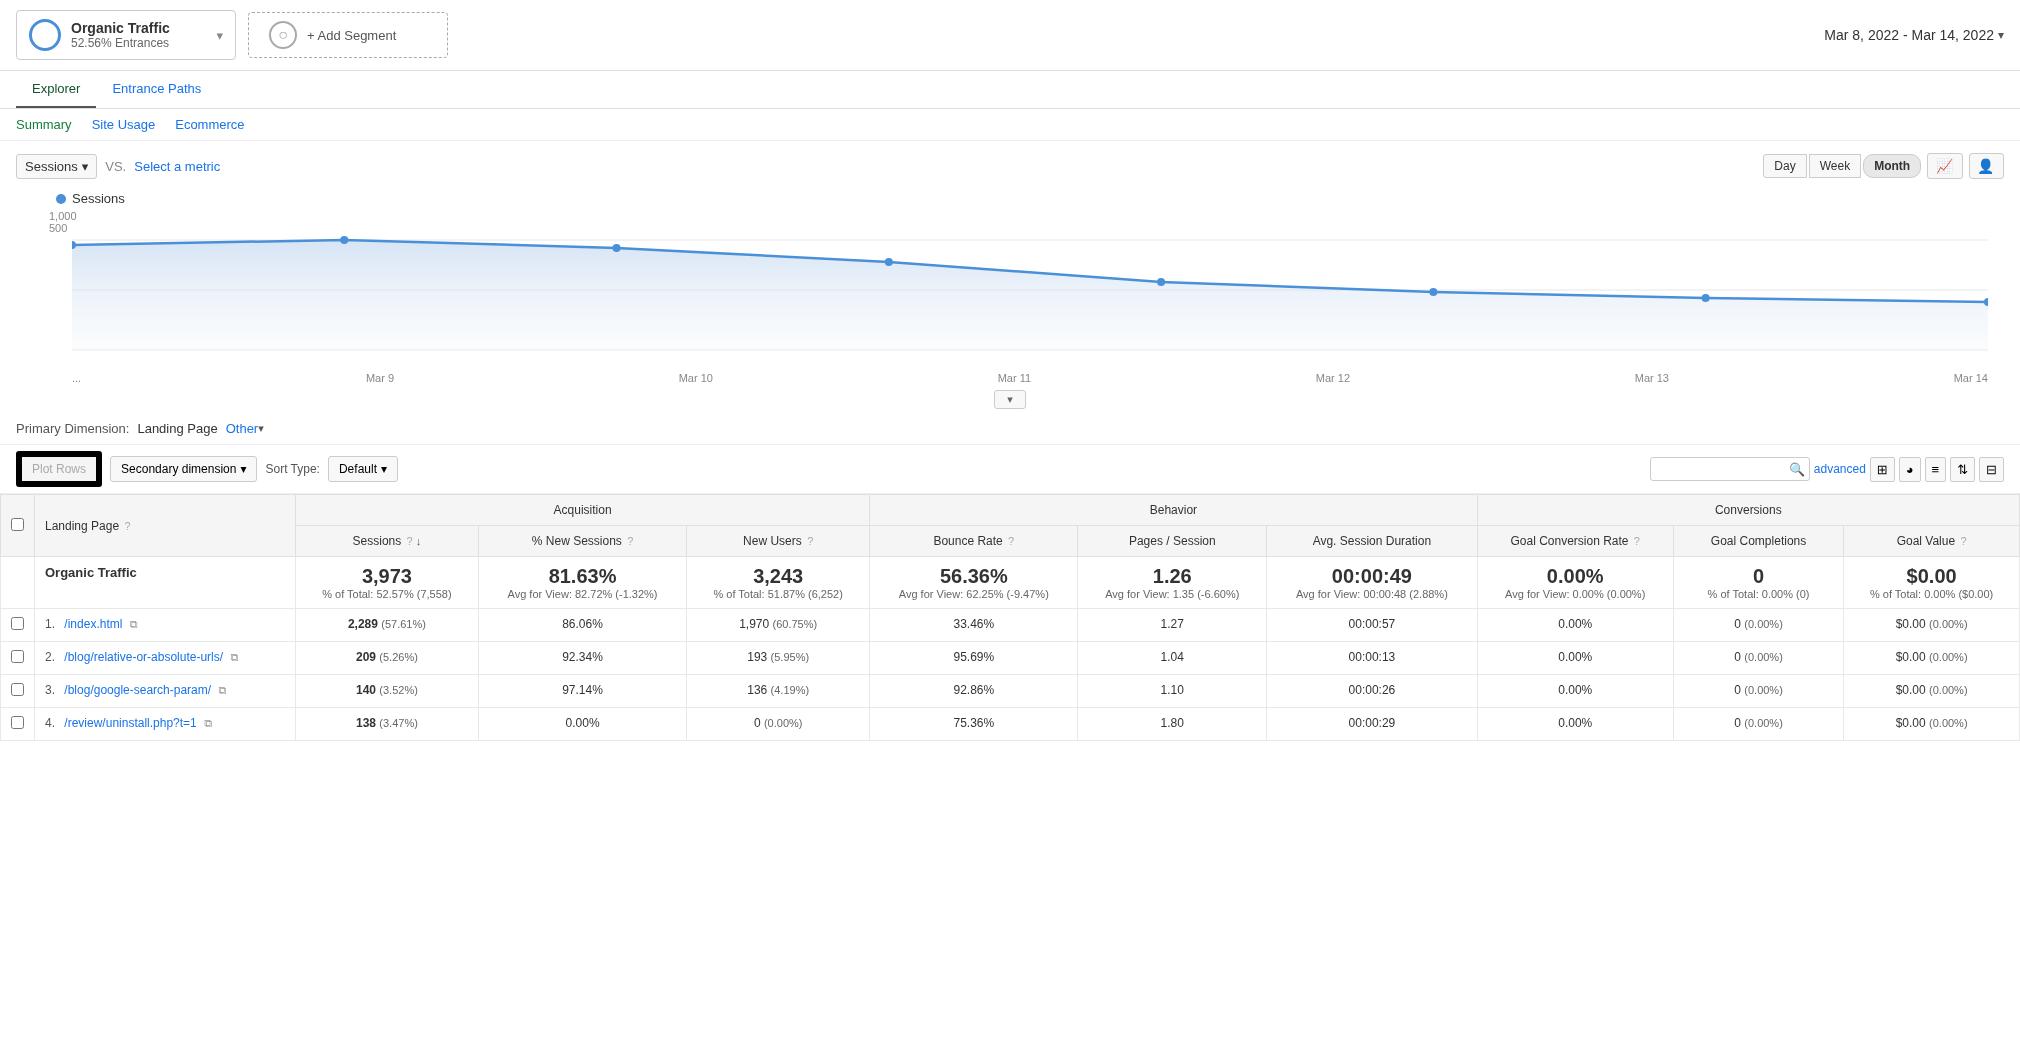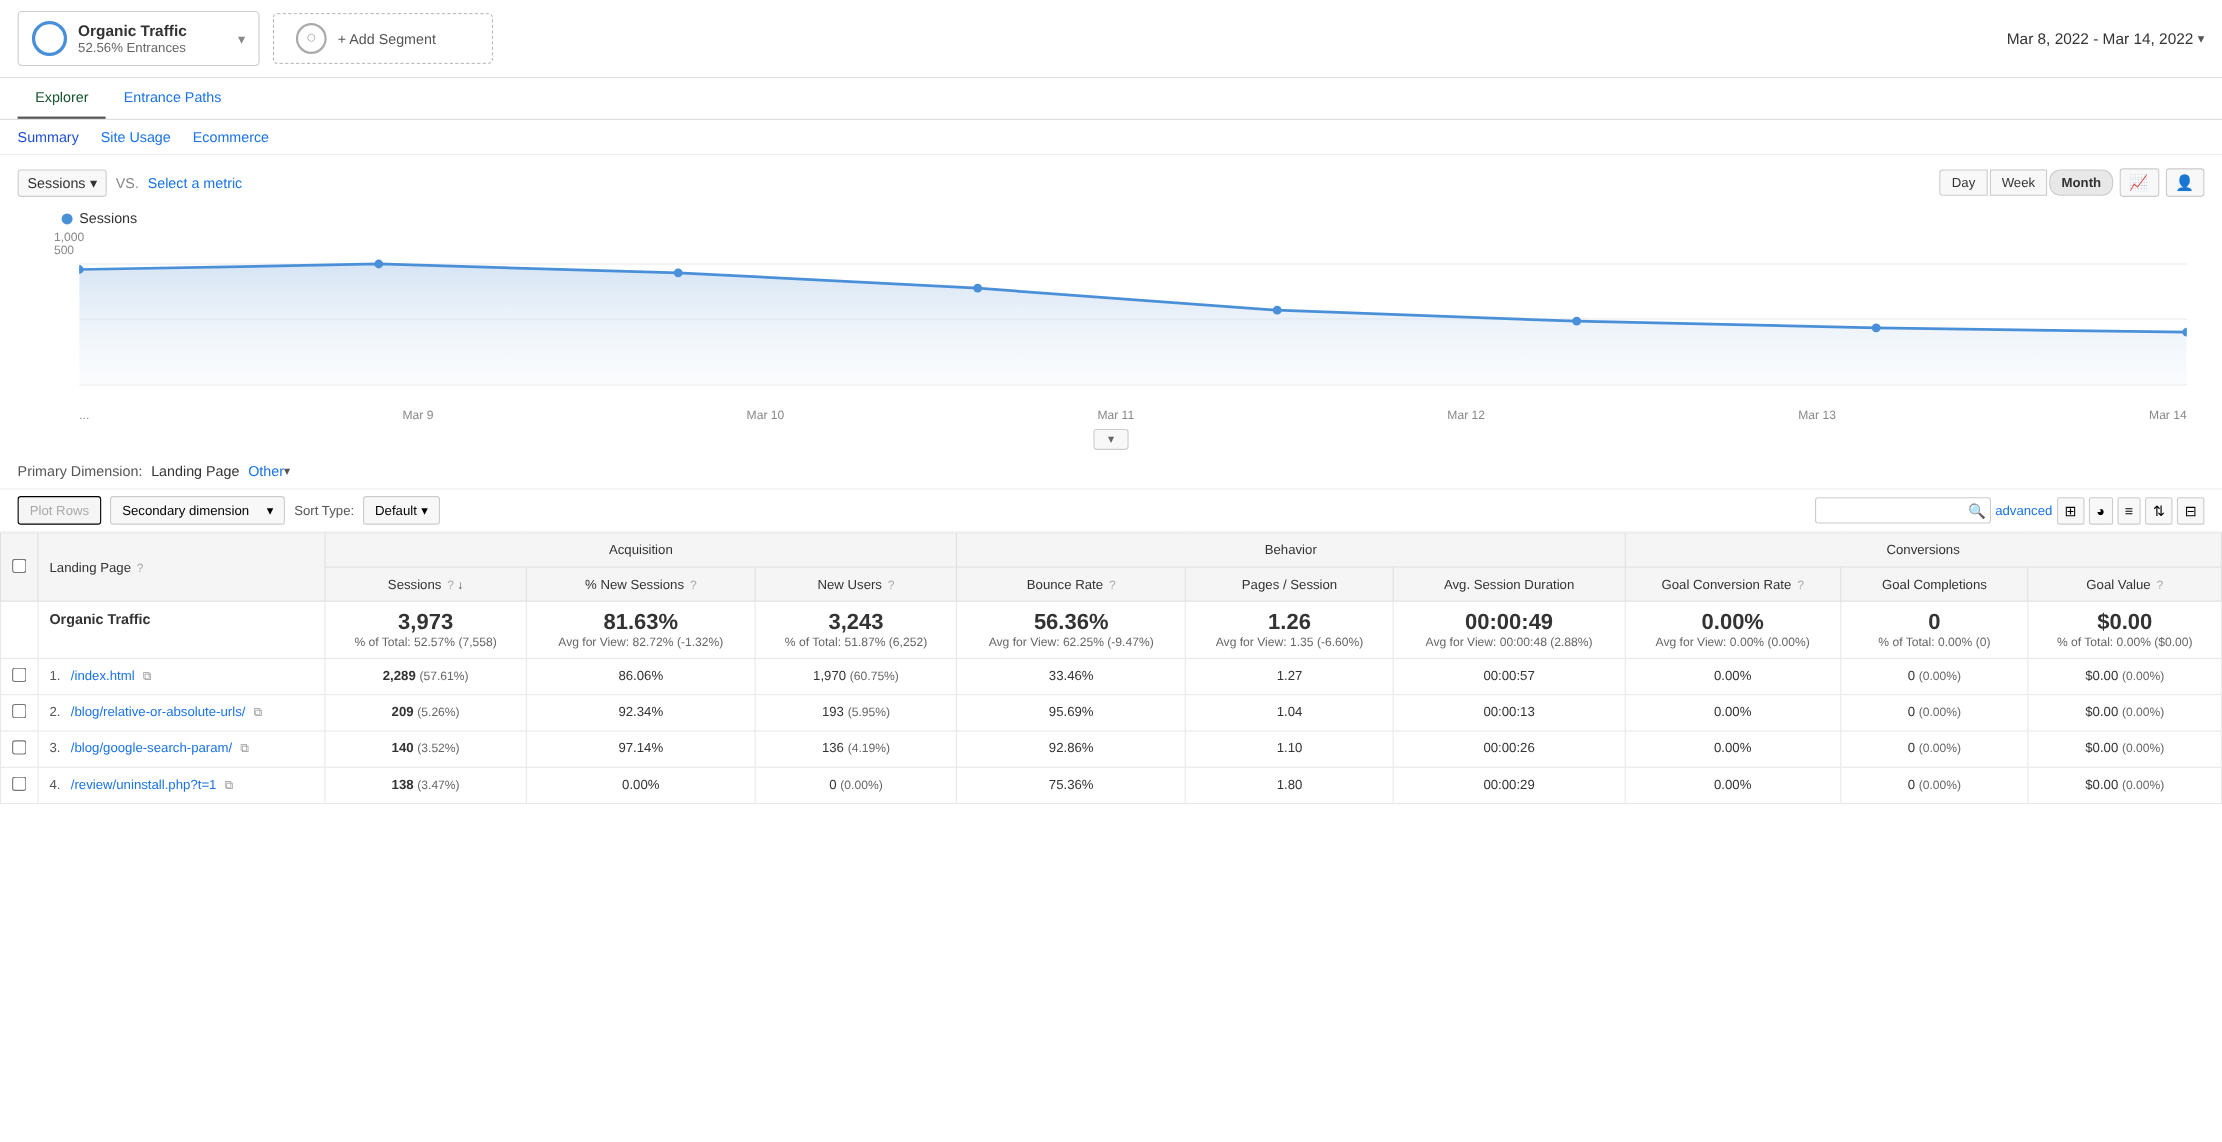--- a/index.html
+++ b/index.html
@@ -83,21 +83,21 @@
 
     
     .sub-tabs {
       display: flex;
       padding: 8px 16px;
       border-bottom: 1px solid #eee;
       gap: 20px;
     }
     .sub-tab { color: #333; cursor: pointer; font-size: 13px; }
     .sub-tab.link { color: #1a73e8; }
-    .sub-tab.active { color: #1d4ed8; }
+    .sub-tab.active { color: #15803d; }
 
     
     .chart-section {
       padding: 12px 16px 0;
     }
     .chart-controls {
       display: flex;
       align-items: center;
       margin-bottom: 12px;
       gap: 8px;
@@ -201,36 +201,36 @@
 
     
     .toolbar {
       display: flex;
       align-items: center;
       padding: 6px 16px;
       gap: 8px;
       border-bottom: 1px solid #eee;
     }
     .plot-rows-btn {
-      border: 1px solid #000000;
+      border: 6px solid #000000;
       background: #f5f5f5;
       padding: 5px 10px;
       font-size: 12px;
       color: #aaa;
       border-radius: 3px;
       cursor: not-allowed;
     }
     .sec-dim-btn {
       border: 1px solid #ccc;
       background: #f8f8f8;
       padding: 5px 10px;
       font-size: 12px;
       cursor: pointer;
       border-radius: 3px;
-      display: flex; gap: 16px;
+      display: flex; gap: 4px;
     }
     .sort-type-label { color: #555; font-size: 12px; }
     .sort-dropdown {
       border: 1px solid #ccc;
       background: #f8f8f8;
       padding: 5px 10px;
       font-size: 12px;
       cursor: pointer;
       border-radius: 3px;
       display: flex; align-items: center; gap: 4px;

